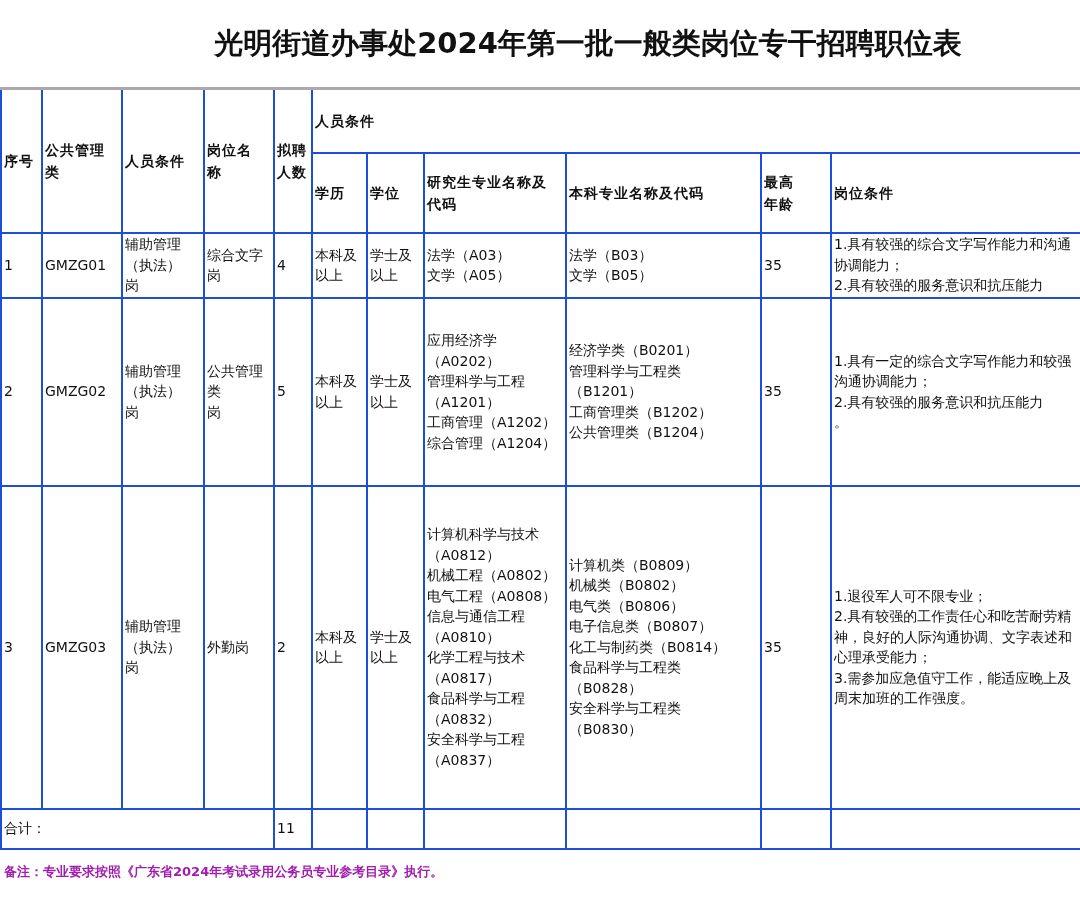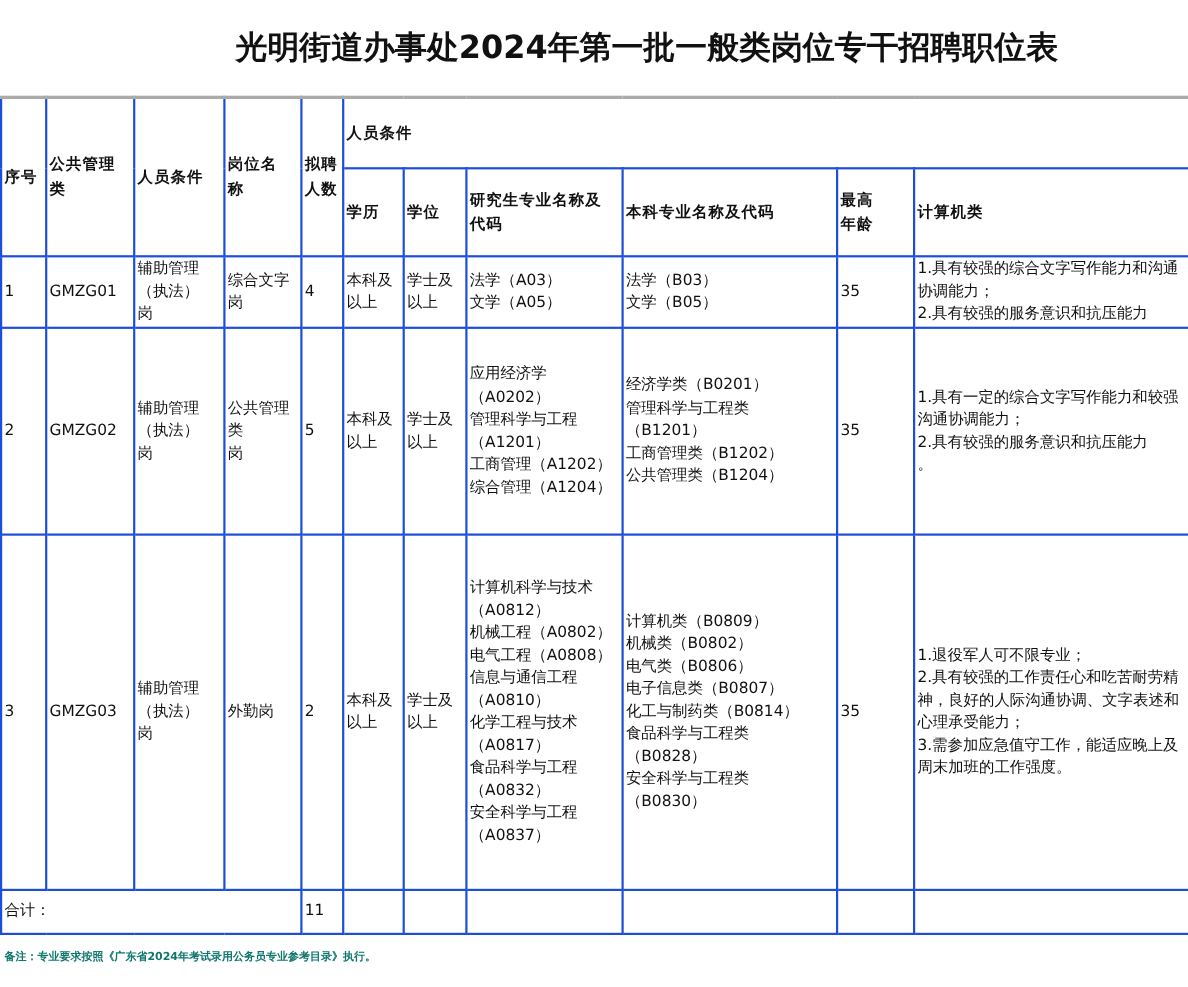--- a/index.html
+++ b/index.html
@@ -10,21 +10,21 @@
            font-size: 29px; font-weight: bold; letter-spacing: 0px; color: #111; margin-left: 48px; }
   table.jobs { position: absolute; left: 0; top: 87px; width: 1080px;
                border-collapse: collapse; table-layout: fixed; }
   table.jobs td, table.jobs th { border: 2px solid #1d4ed8; padding: 0 2px;
                text-align: left; vertical-align: middle; font-size: 14px;
                line-height: 20.5px; color: #111; overflow: hidden; }
   table.jobs th { font-weight: bold; font-size: 14px; letter-spacing: 1px; line-height: 22px; }
   table.jobs tr.top-row { border-top: 3px solid #aaa; }
   .multiline { white-space: pre-line; }
   td.cond { text-align: left; padding-left: 4px; padding-right: 2px; }
-  .note { position: absolute; left: 4px; top: 863px; font-size: 10px; font-weight: bold; color: #0f766e; }
+  .note { position: absolute; left: 4px; top: 863px; font-size: 13px; font-weight: bold; color: #a21caf; }
 </style>
 </head>
 <body>
 
 <div class="title">光明街道办事处2024年第一批一般类岗位专干招聘职位表</div>
 
 <table class="jobs">
   <colgroup>
     <col style="width:41px">
     <col style="width:80px">
@@ -50,21 +50,21 @@
     <th colspan="6">人员条件</th>
   </tr>
   <tr style="height:80px">
     <th class="multiline">学历</th>
     <th class="multiline">学位</th>
     <th class="multiline">研究生专业名称及
 代码</th>
     <th class="multiline">本科专业名称及代码</th>
     <th class="multiline">最高
 年龄</th>
-    <th class="multiline">计算机类</th>
+    <th class="multiline">岗位条件</th>
   </tr>
 
   <tr style="height:65px">
     <td>1</td>
     <td>GMZG01</td>
     <td class="multiline">辅助管理
 （执法）
 岗</td>
     <td class="multiline">综合文字
 岗</td>

